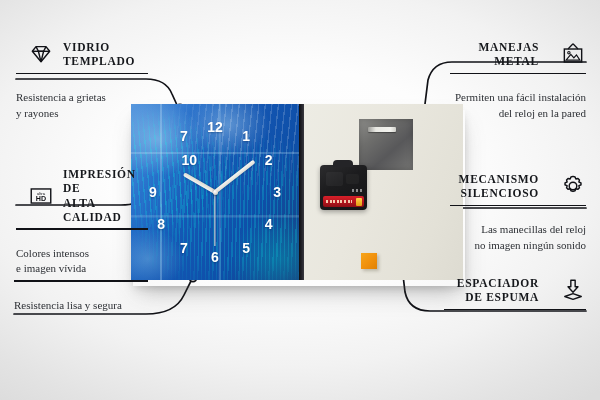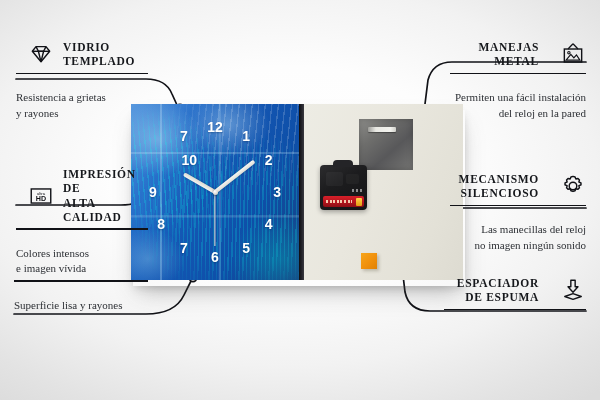--- a/index.html
+++ b/index.html
@@ -333,21 +333,21 @@
       <span class="co-title">IMPRESIÓN DE
 ALTA CALIDAD</span>
     </div>
     <div class="co-rule" style="width:132px;"></div>
     <div class="co-sub">Colores intensos
 e imagen vívida</div>
   </div>
 
   <div class="callout left" style="left:14px; top:276px; width:134px;">
     <div class="co-rule" style="width:134px;"></div>
-    <div class="co-sub">Superficie lisa y rayones</div>
+    <div class="co-sub">Resistencia lisa y segura</div>
   </div>
 
   <div class="callout right" style="left:450px; top:40px; width:136px;">
     <div class="co-head">
       <span class="co-title">MANEJAS
 METAL</span>
       <span class="ico">
         <svg viewBox="0 0 24 24">
           <path d="M12 2.6 L7.4 7.4 M12 2.6 L16.6 7.4" fill="none" stroke="#111217" stroke-width="1.2"></path>
           <rect x="4" y="7.4" width="16" height="12" fill="none" stroke="#111217" stroke-width="1.3"></rect>

